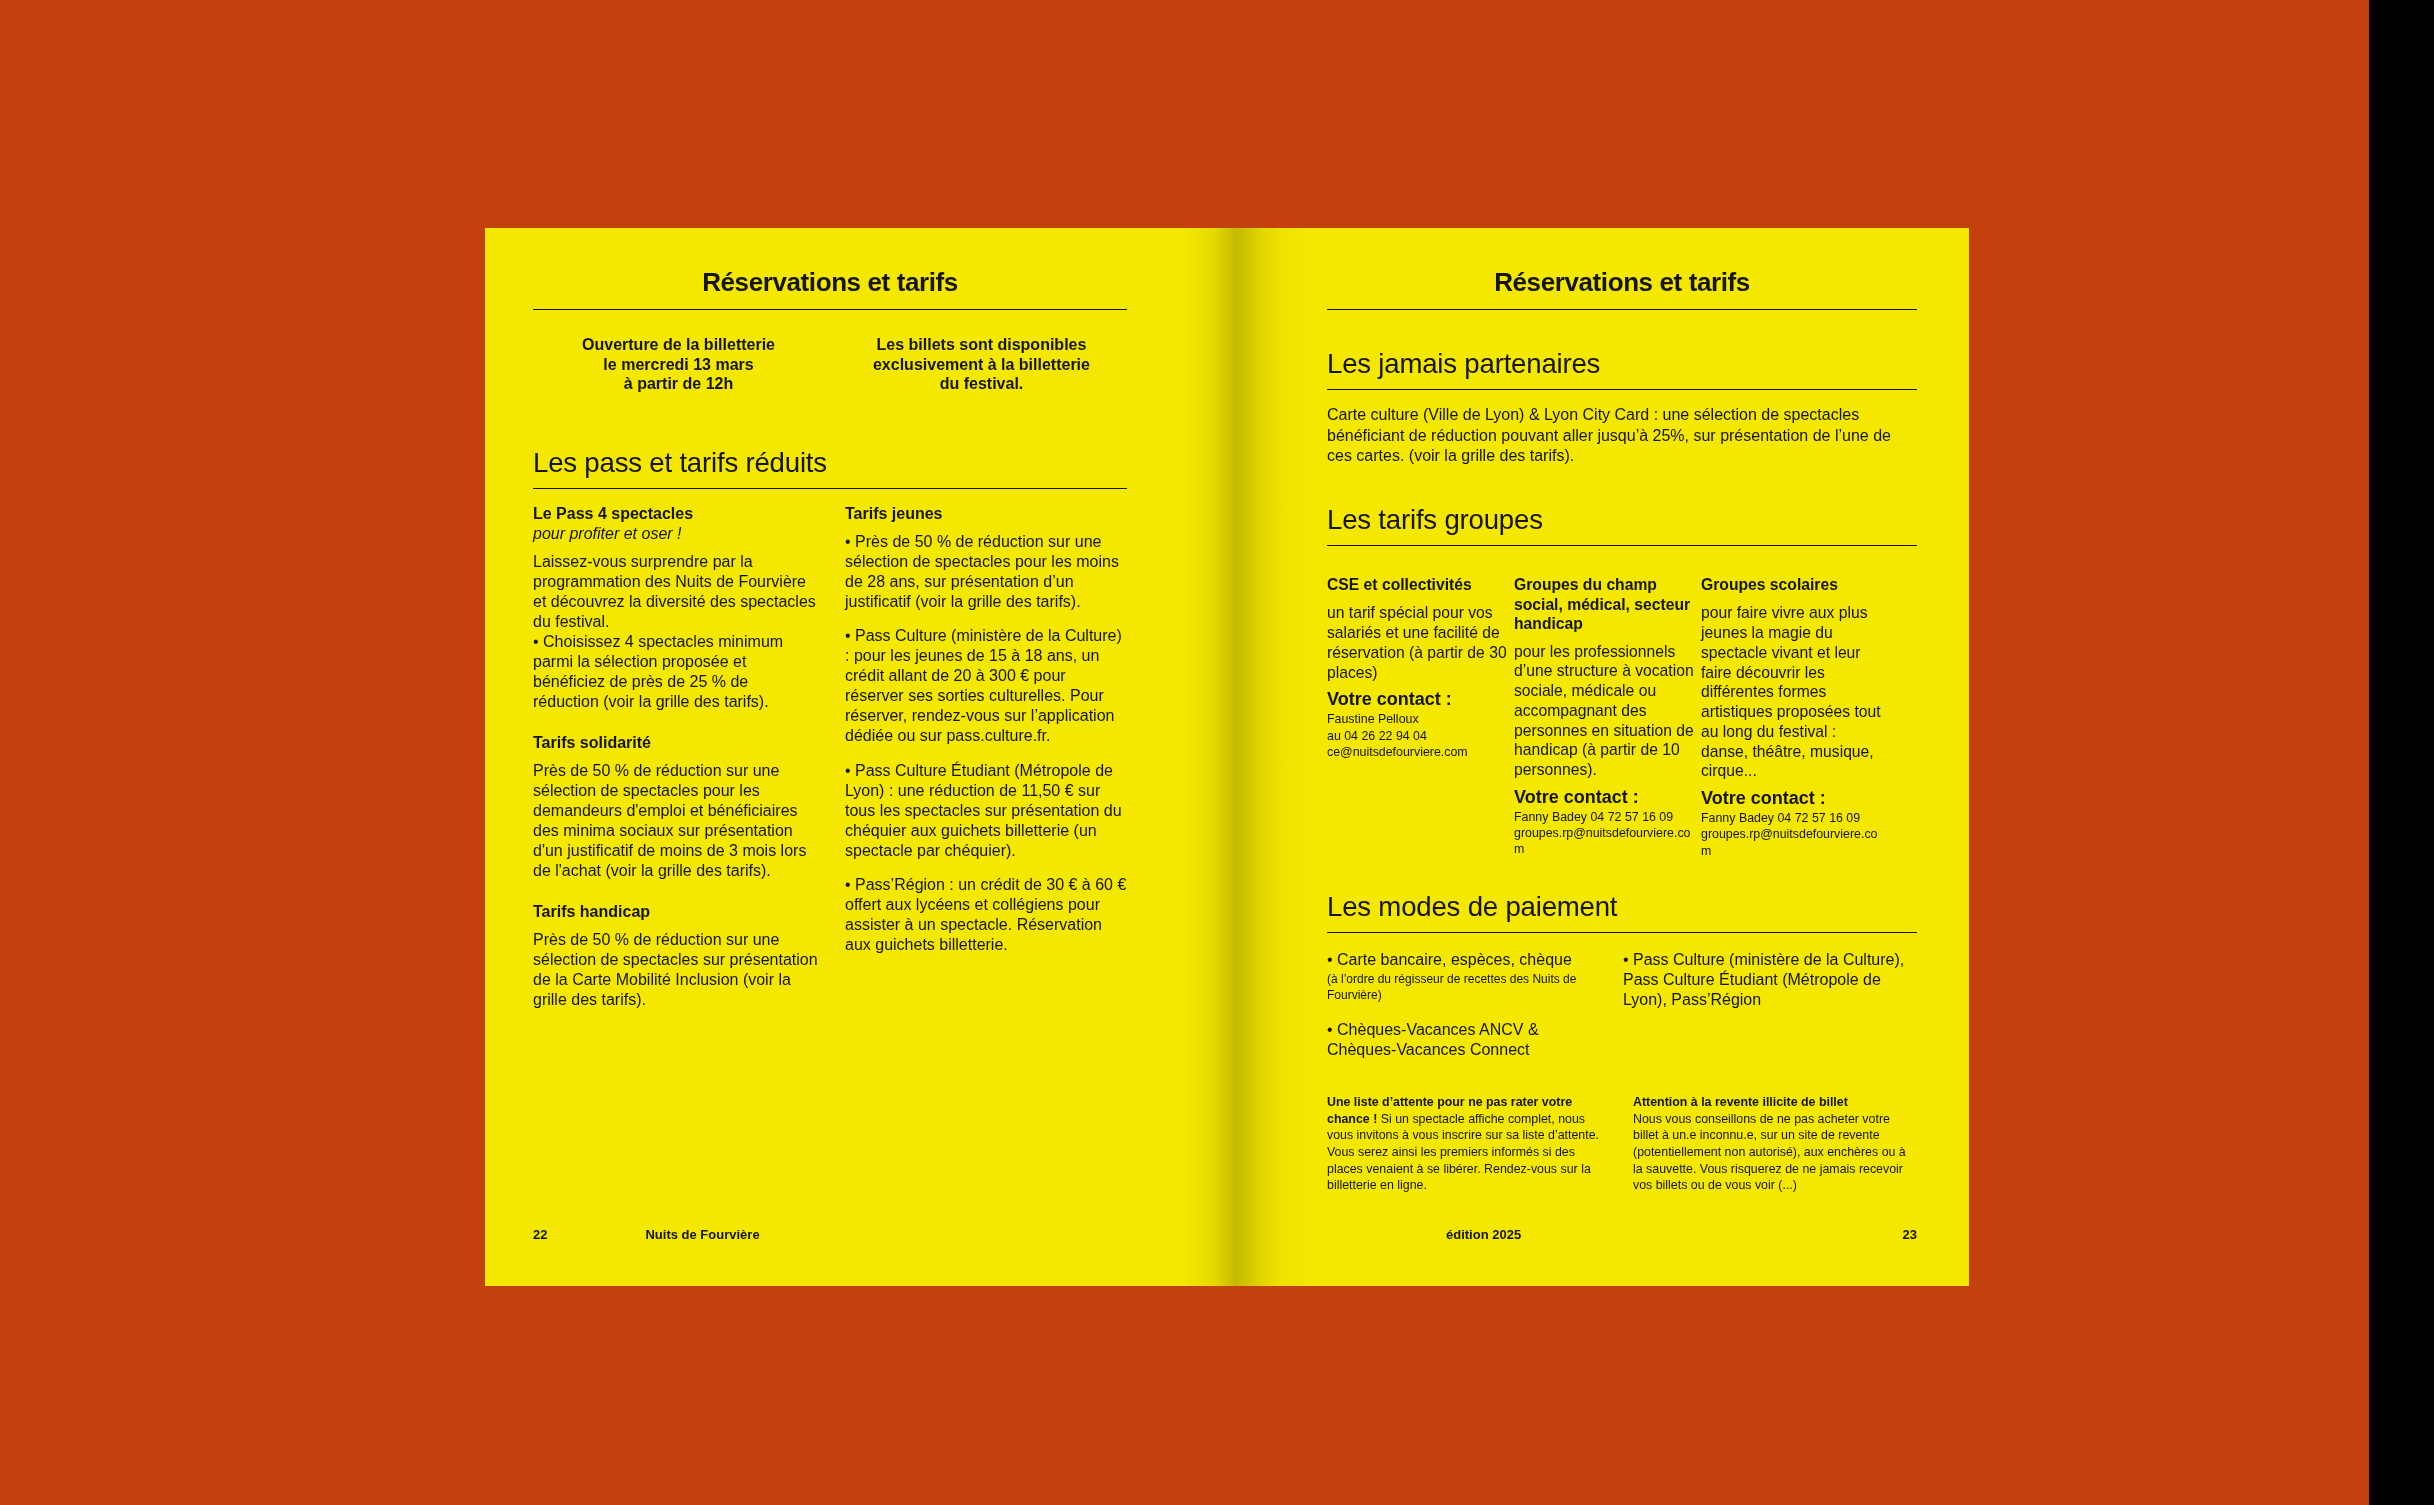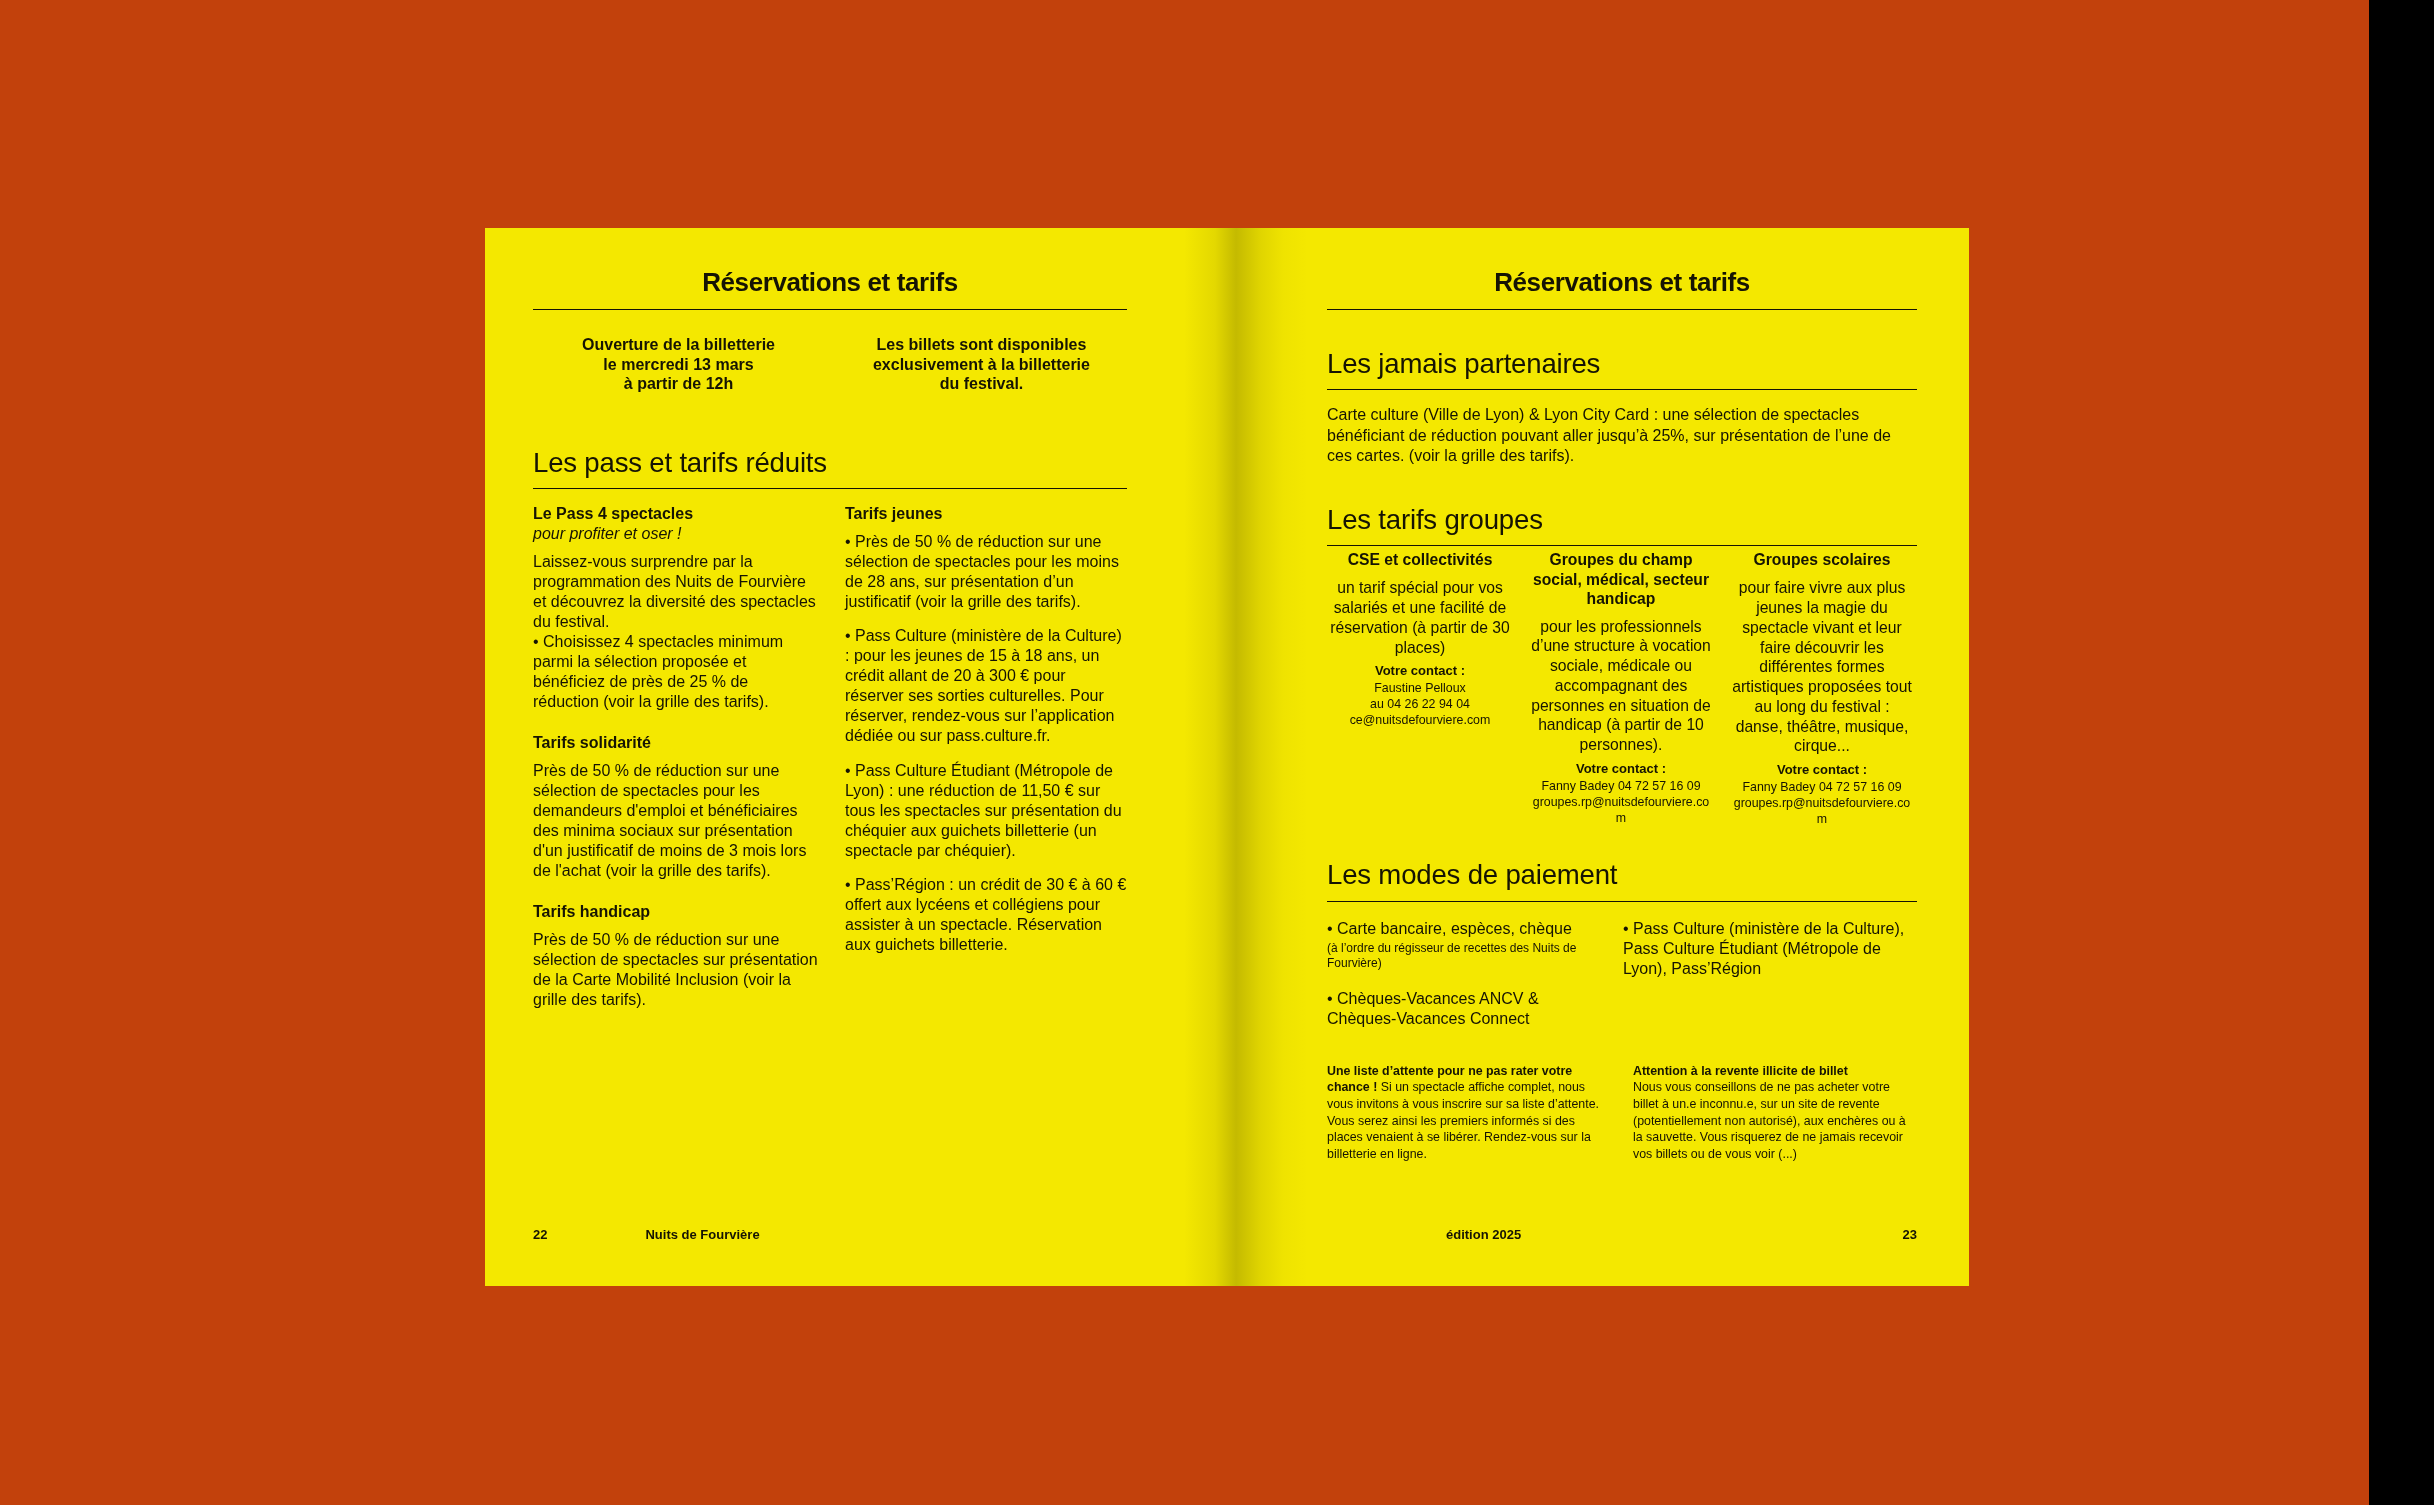--- a/index.html
+++ b/index.html
@@ -94,25 +94,25 @@
 
   
   .partners-body {
     margin-top: 15px;
     font-size: 16px; line-height: 1.26;
   }
   .heading-partners { margin-top: 38px; }
   .heading-groups  { margin-top: 38px; }
   .heading-payment { margin-top: 32px; }
 
-  .groups-row { display: flex; gap: 15px; margin-top: 4px; text-align: center; }
+  .groups-row { display: flex; gap: 1px; margin-top: 29px; }
   .group-col { width: 186px; }
   .group-title { font-size: 15.7px; font-weight: bold; line-height: 1.22; }
   .group-body { margin-top: 8.6px; font-size: 15.7px; line-height: 1.26; }
-  .contact-label { margin-top: 5.7px; font-size: 13px; font-weight: bold; line-height: 1.3; }
+  .contact-label { margin-top: 5.7px; font-size: 18px; font-weight: bold; line-height: 1.3; }
   .contact-text {
     font-size: 12.4px; line-height: 1.3;
     white-space: pre-line; overflow-wrap: break-word;
   }
 
   .payment-row { display: flex; gap: 11px; margin-top: 17px; }
   .payment-col { width: 285px; }
   .pay-bullet { font-size: 16px; line-height: 1.25; white-space: pre-line; }
   .pay-note { font-size: 12px; line-height: 1.3; margin-top: 1.9px; }
   .pay-gap { margin-top: 17px; }

